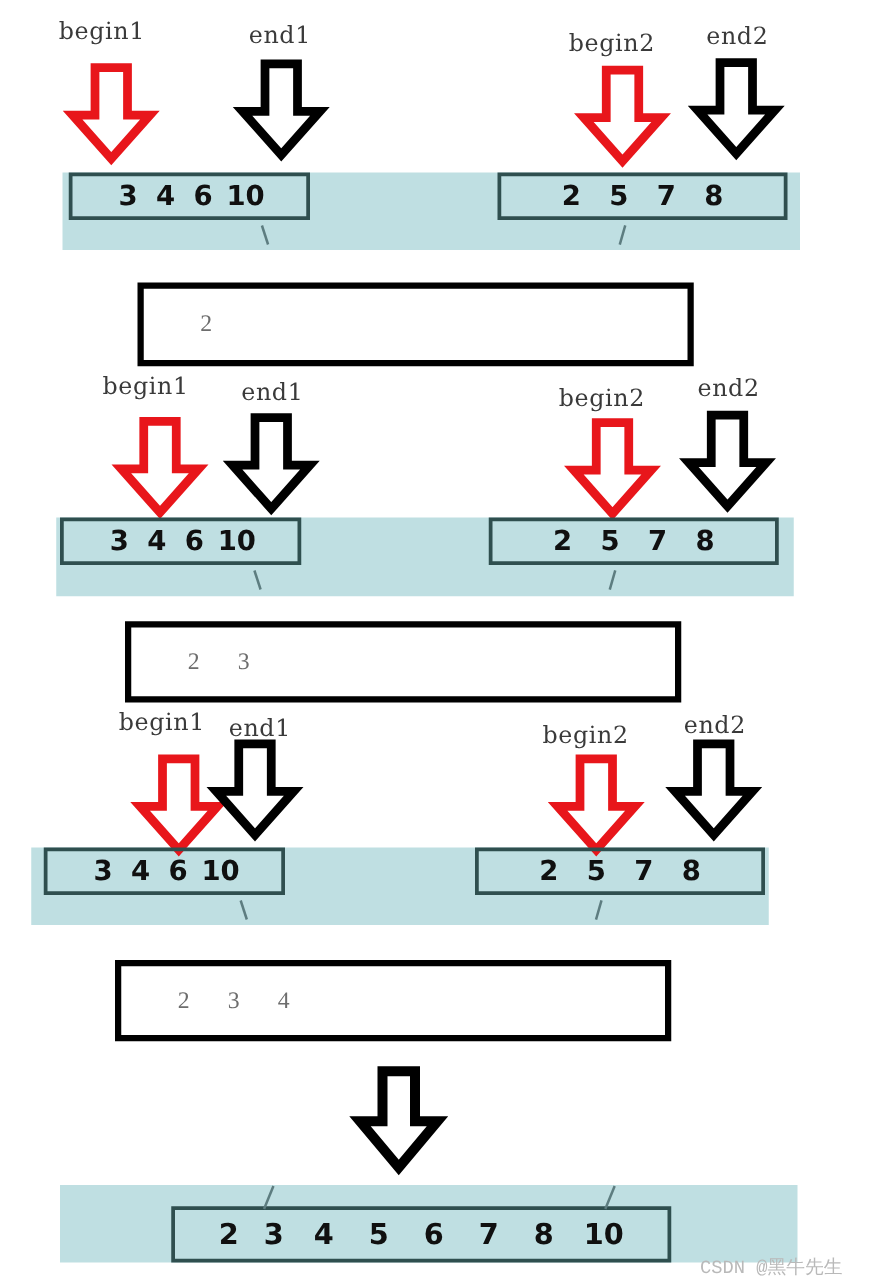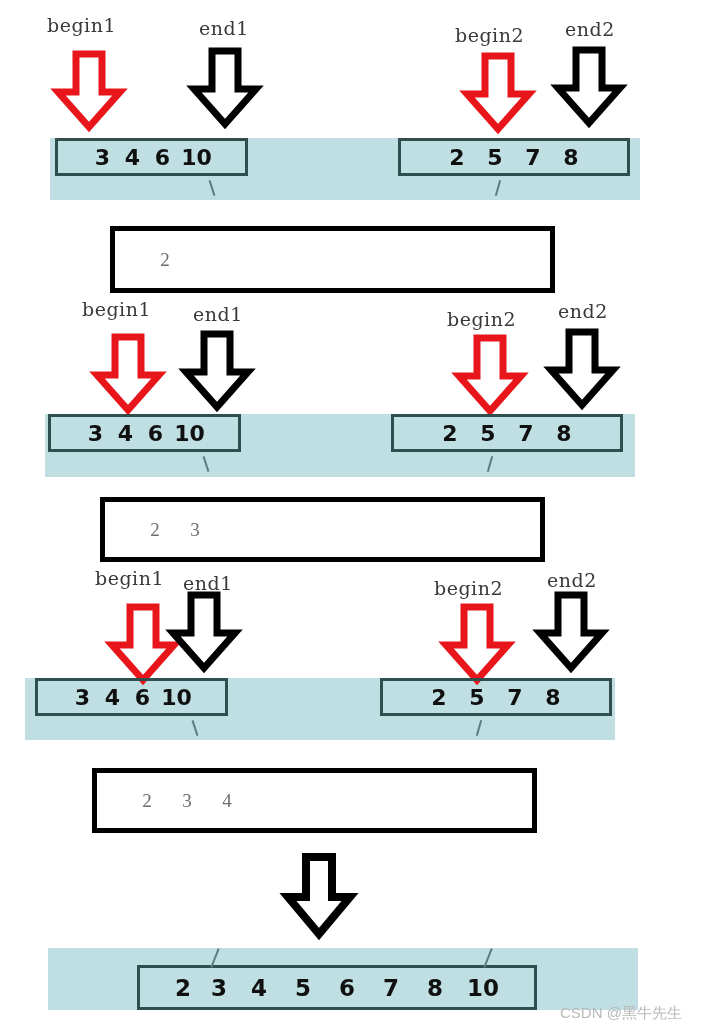--- a/index.html
+++ b/index.html
@@ -41,21 +41,21 @@
   }
 
   
   .arrow{position:absolute;}
   .arrow svg{display:block;overflow:visible;}
 
   
   .tick{position:absolute;background:#5d7d80;}
 
   .watermark{
-    position:absolute;font-family:Liberation Sans, sans-serif;
+    position:absolute;font-family:Liberation Mono, monospace;
     font-size:15px;color:#b9b9b9;white-space:nowrap;
   }
 </style>
 </head>
 <body>
 
 <div class="stage" style="top:0;height:215px;">
 
   <div class="band" style="left:50px;top:138px;width:590px;height:62px;"></div>
 

